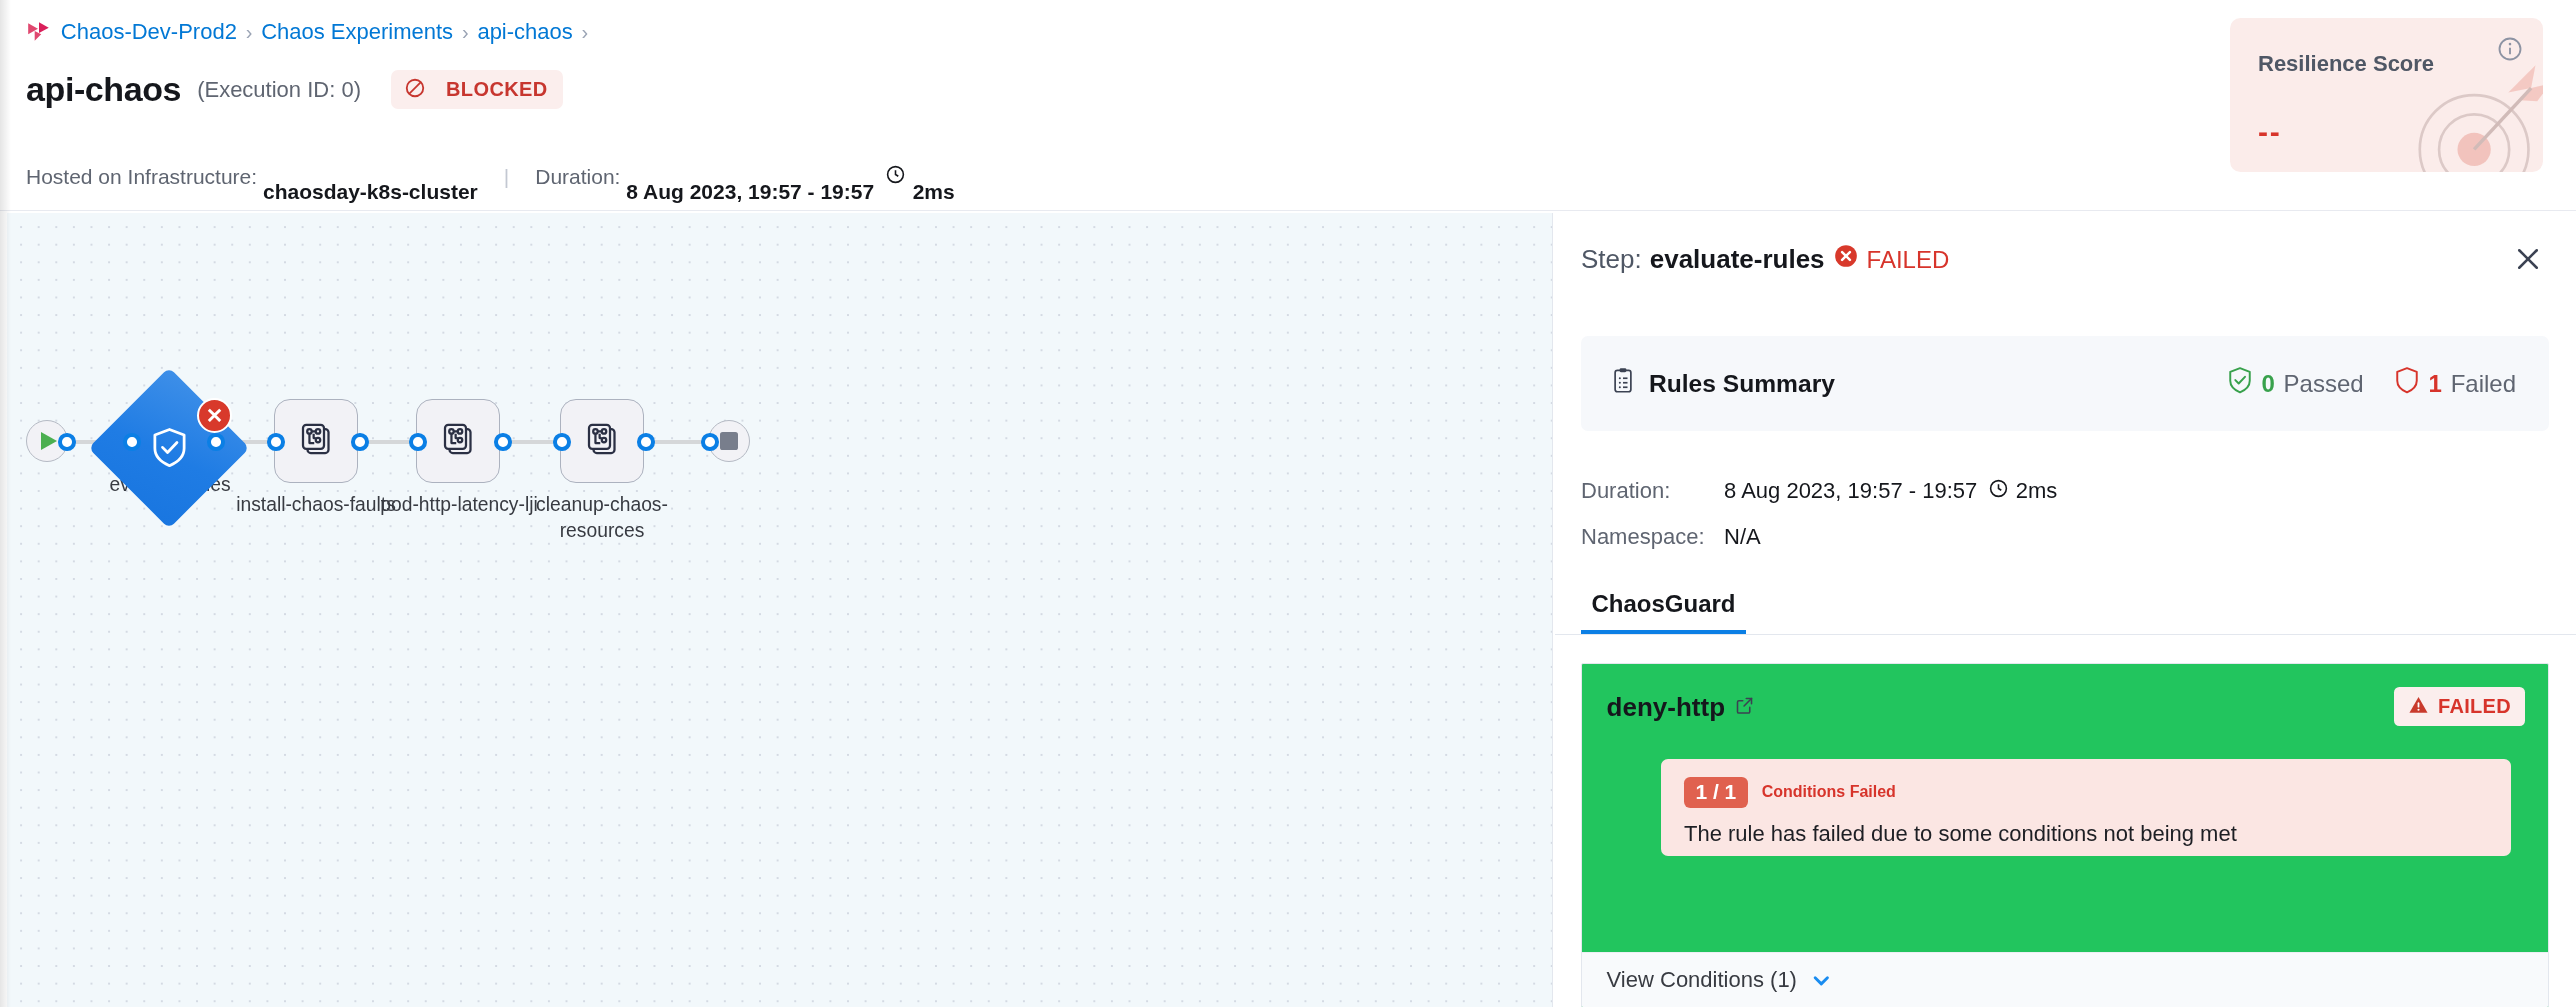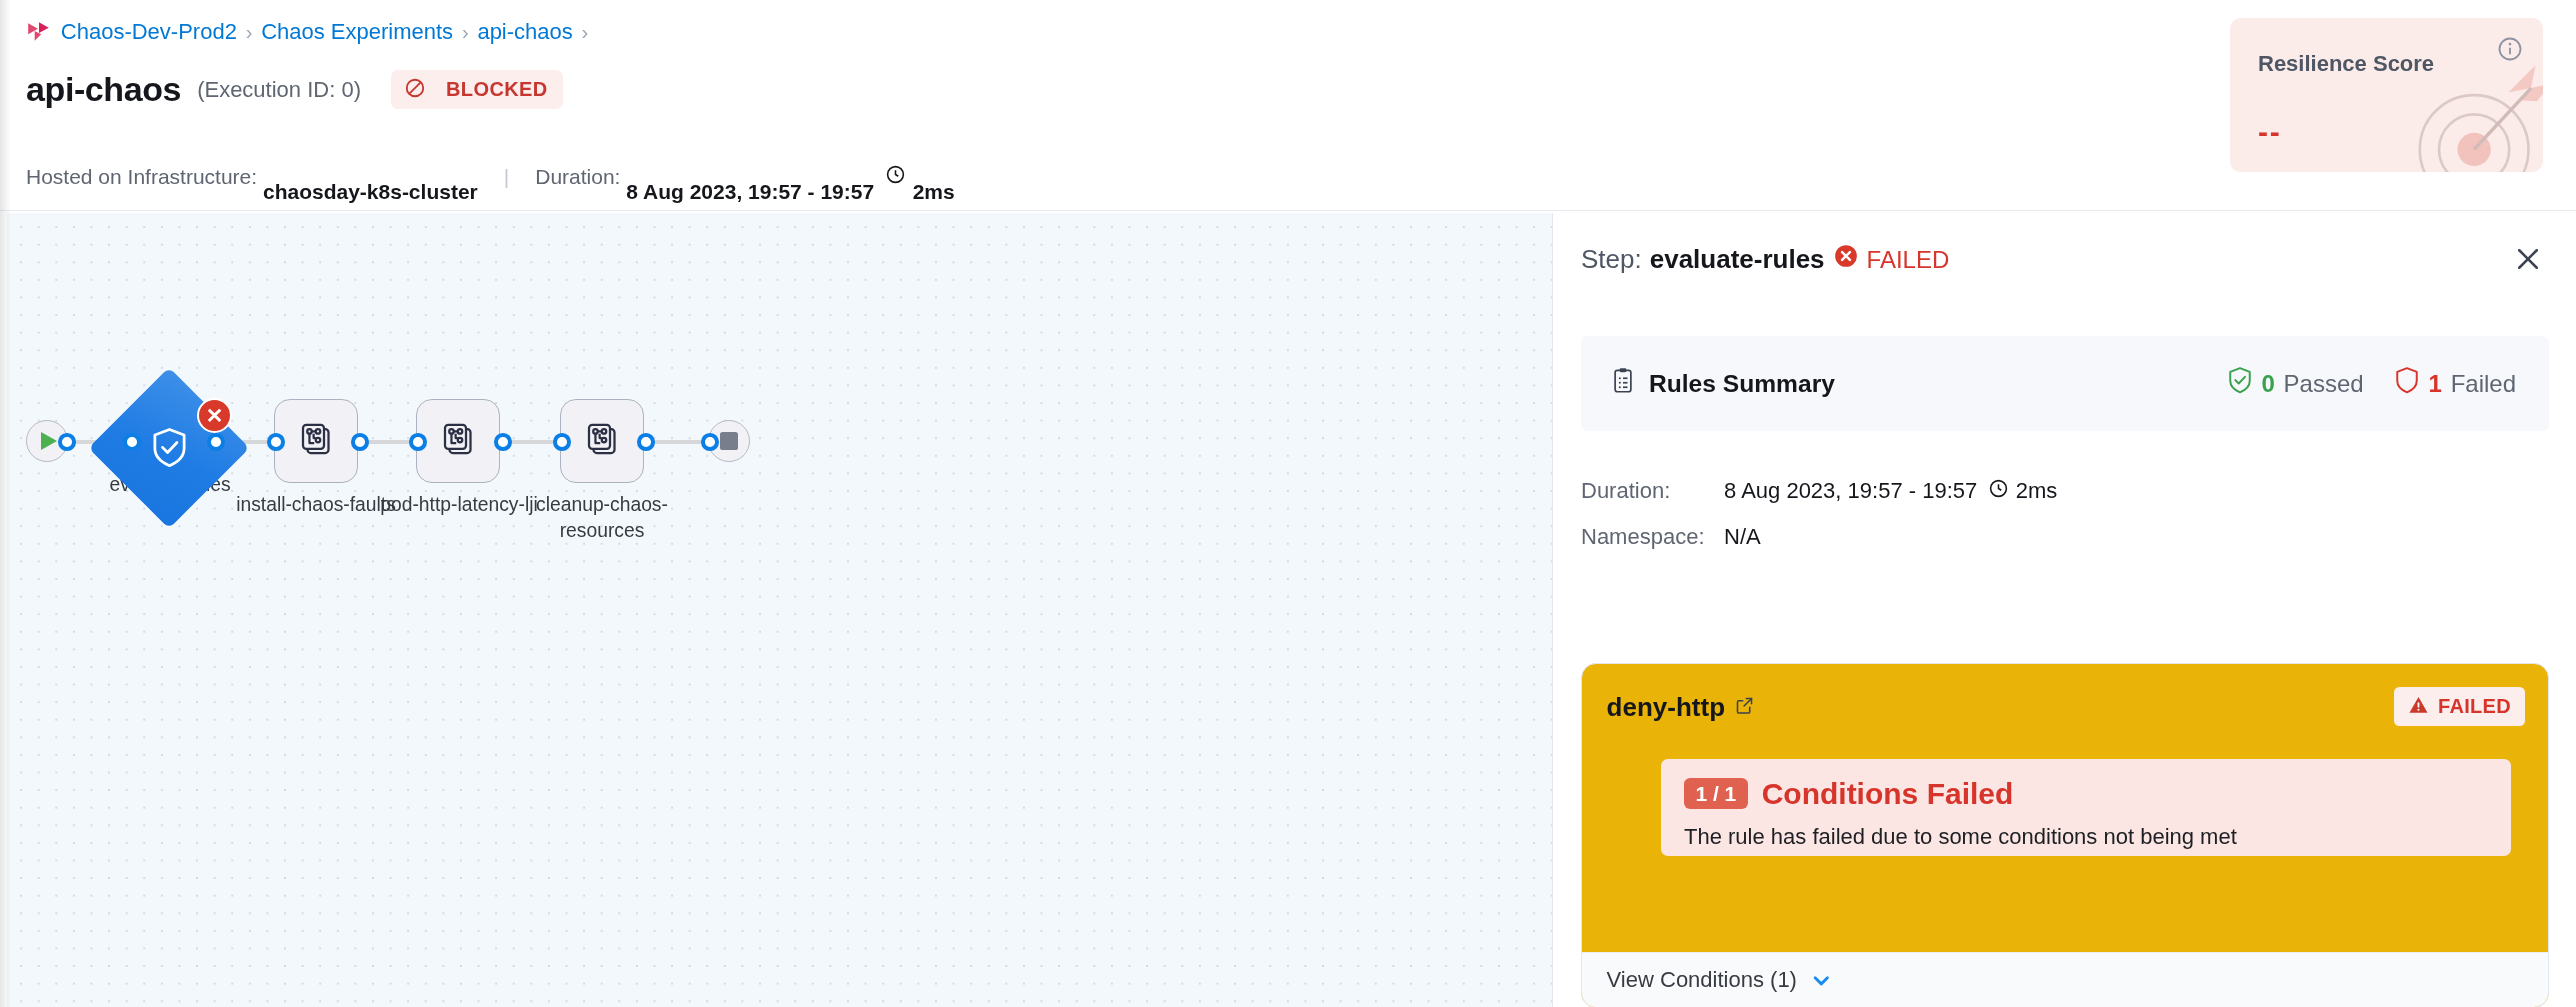--- a/index.html
+++ b/index.html
@@ -158,21 +158,21 @@
     border-bottom: 1.8px solid #e3e7ee;
   }
   .tab {
     position: absolute; left: 26px; bottom: 0; padding: 0 10.5px 12.3px 10.5px;
     font-size: 24px; font-weight: bold; color: #15171c; cursor: pointer;
     border-bottom: 4.4px solid #0b7fe5;
   }
 
   .rule-card {
     position: absolute; left: 26px; top: 450px; width: 968px; height: 345px;
-    background: #eab308; border: 1.8px solid #e3e7ee; border-radius: 15px; overflow: hidden;
+    background: #22c55e; border: 1.8px solid #e3e7ee; border-radius: 2px; overflow: hidden;
   }
   .rule-head {
     position: absolute; left: 0; top: 0; width: 100%; height: 91px;
   }
   .rule-name {
     position: absolute; left: 24.6px; top: 28px;
     display: flex; align-items: center; gap: 8.8px;
     font-size: 26px; font-weight: bold; color: #15171c;
   }
   .badge-failed {
@@ -184,21 +184,21 @@
 
   .cond-box {
     position: absolute; left: 79px; top: 95px; width: 850px; height: 97px;
     background: #fbe6e3; border-radius: 7px; padding: 17.6px 23px;
   }
   .cond-top { display: flex; align-items: center; gap: 14px; }
   .pill {
     background: #e0614f; color: #fff; border-radius: 6.2px;
     padding: 3.5px 11.4px; font-size: 21px; font-weight: bold;
   }
-  .cond-label { color: #d7342b; font-size: 30px; font-weight: bold; }
+  .cond-label { color: #d7342b; font-size: 16px; font-weight: bold; }
   .cond-desc { margin-top: 13px; font-size: 22px; color: #1d1f24; }
 
   .rule-footer {
     position: absolute; left: 0; bottom: 0; width: 100%; height: 55px;
     background: #f8fafc; border-top: 1.8px solid #eceff4;
     display: flex; align-items: center; cursor: pointer;
   }
   .rule-footer .vc-txt { margin-left: 24.6px; font-size: 22px; color: #383b42; }
   .rule-footer .chev { margin-left: 12.3px; display: flex; }
 </style>
@@ -432,20 +432,23 @@
           </span>
           <span>2ms</span>
         </span>
       </div>
       <div class="kv-row">
         <span class="kv-key">Namespace:</span>
         <span class="kv-val">N/A</span>
       </div>
     </div>
 
+    <div class="tabs">
+      <div class="tab">ChaosGuard</div>
+    </div>
 
     <div class="rule-card">
       <div class="rule-head">
         <div class="rule-name">
           <span>deny-http</span>
           <span>
             <svg width="21" height="21" viewBox="0 0 24 24" fill="none" stroke="#3b4252" stroke-width="1.8" stroke-linecap="round">
               <path d="M14 4h6v6"></path>
                 <path d="M20 4 L11.5 12.5"></path>
               <path d="M18 14v5a1.6 1.6 0 0 1-1.6 1.6H5.6A1.6 1.6 0 0 1 4 19V8.2A1.6 1.6 0 0 1 5.6 6.6H10"></path>

